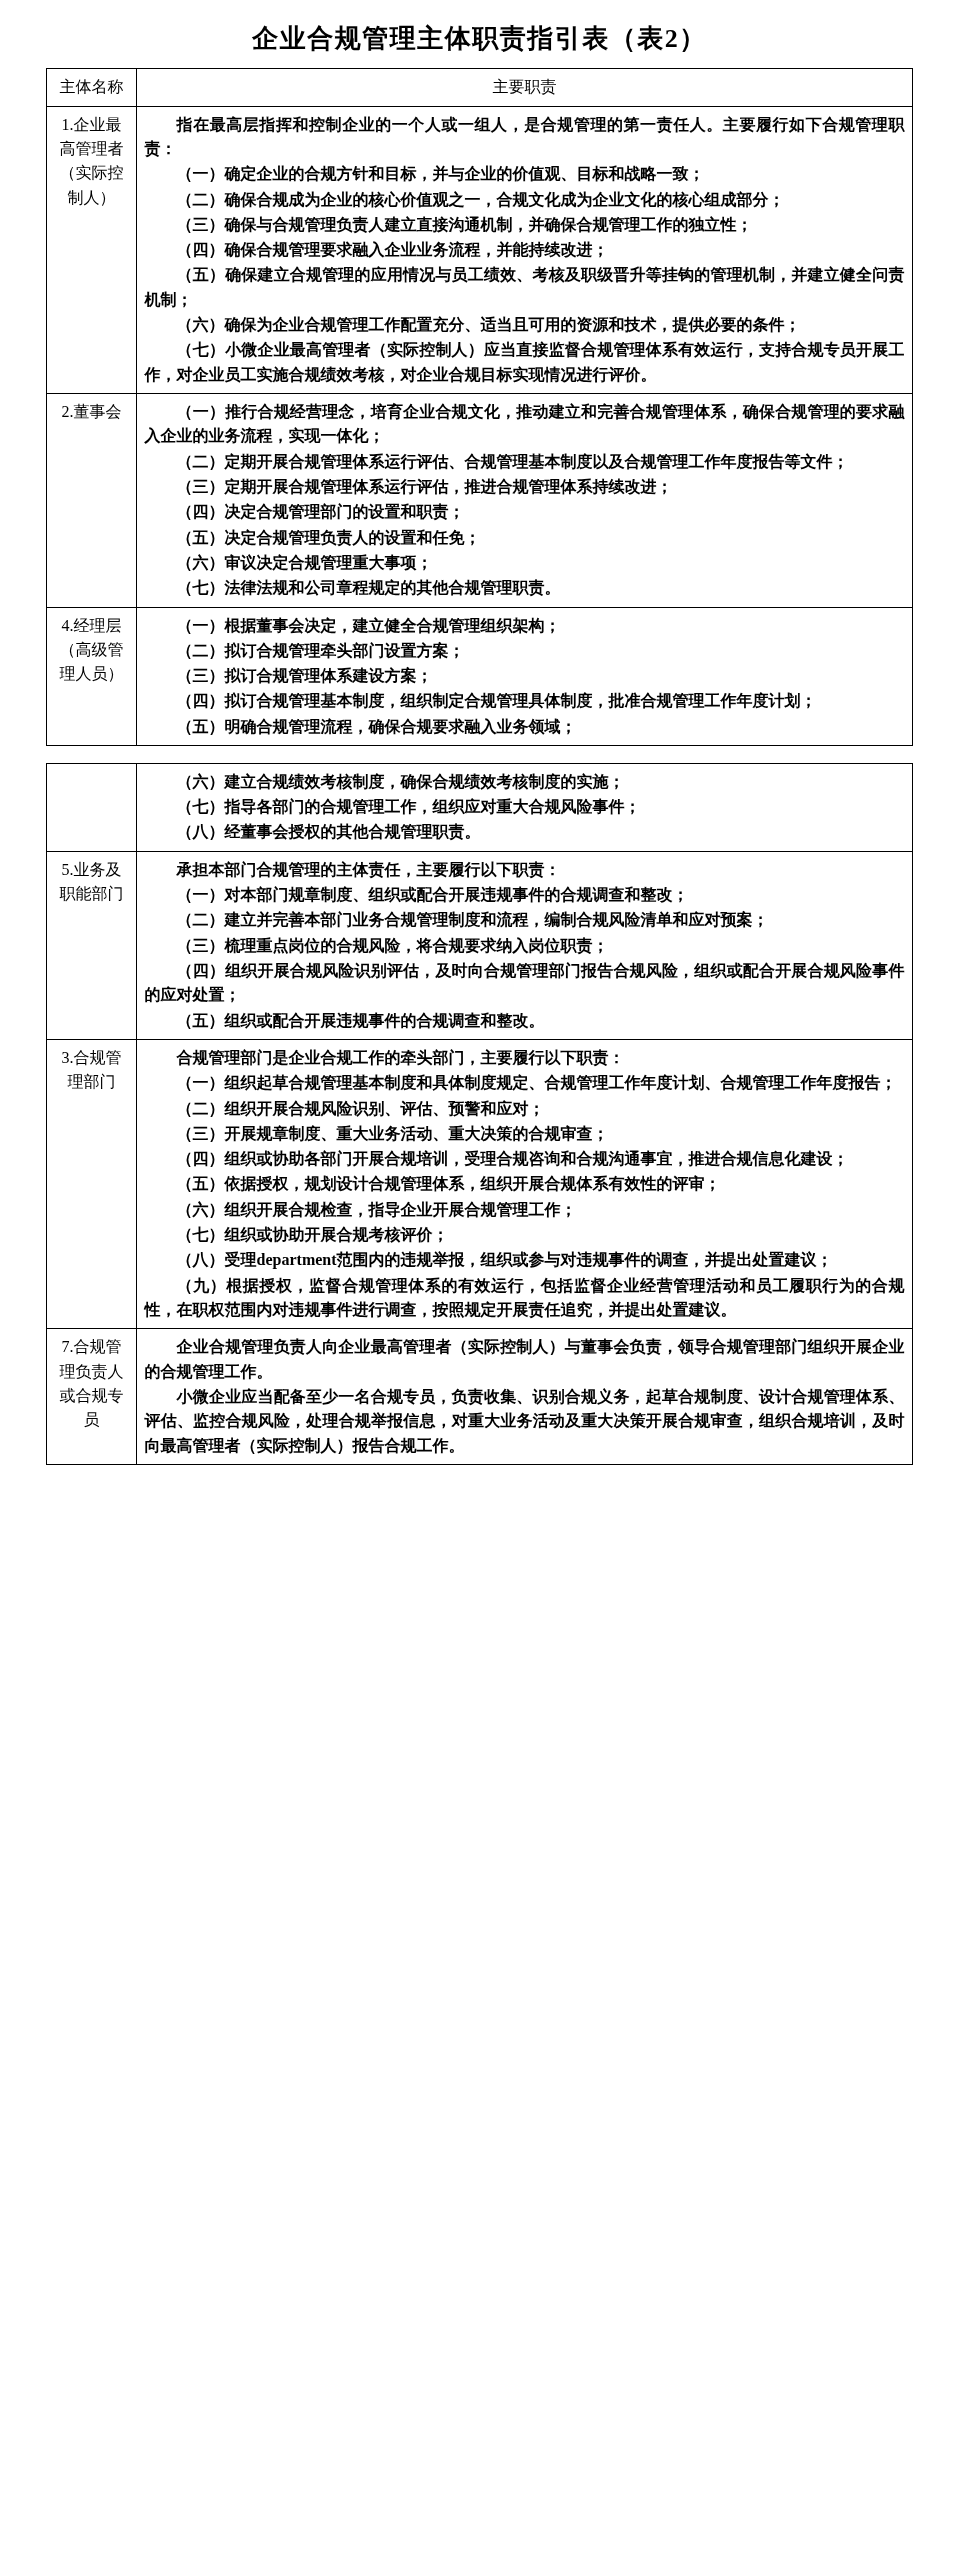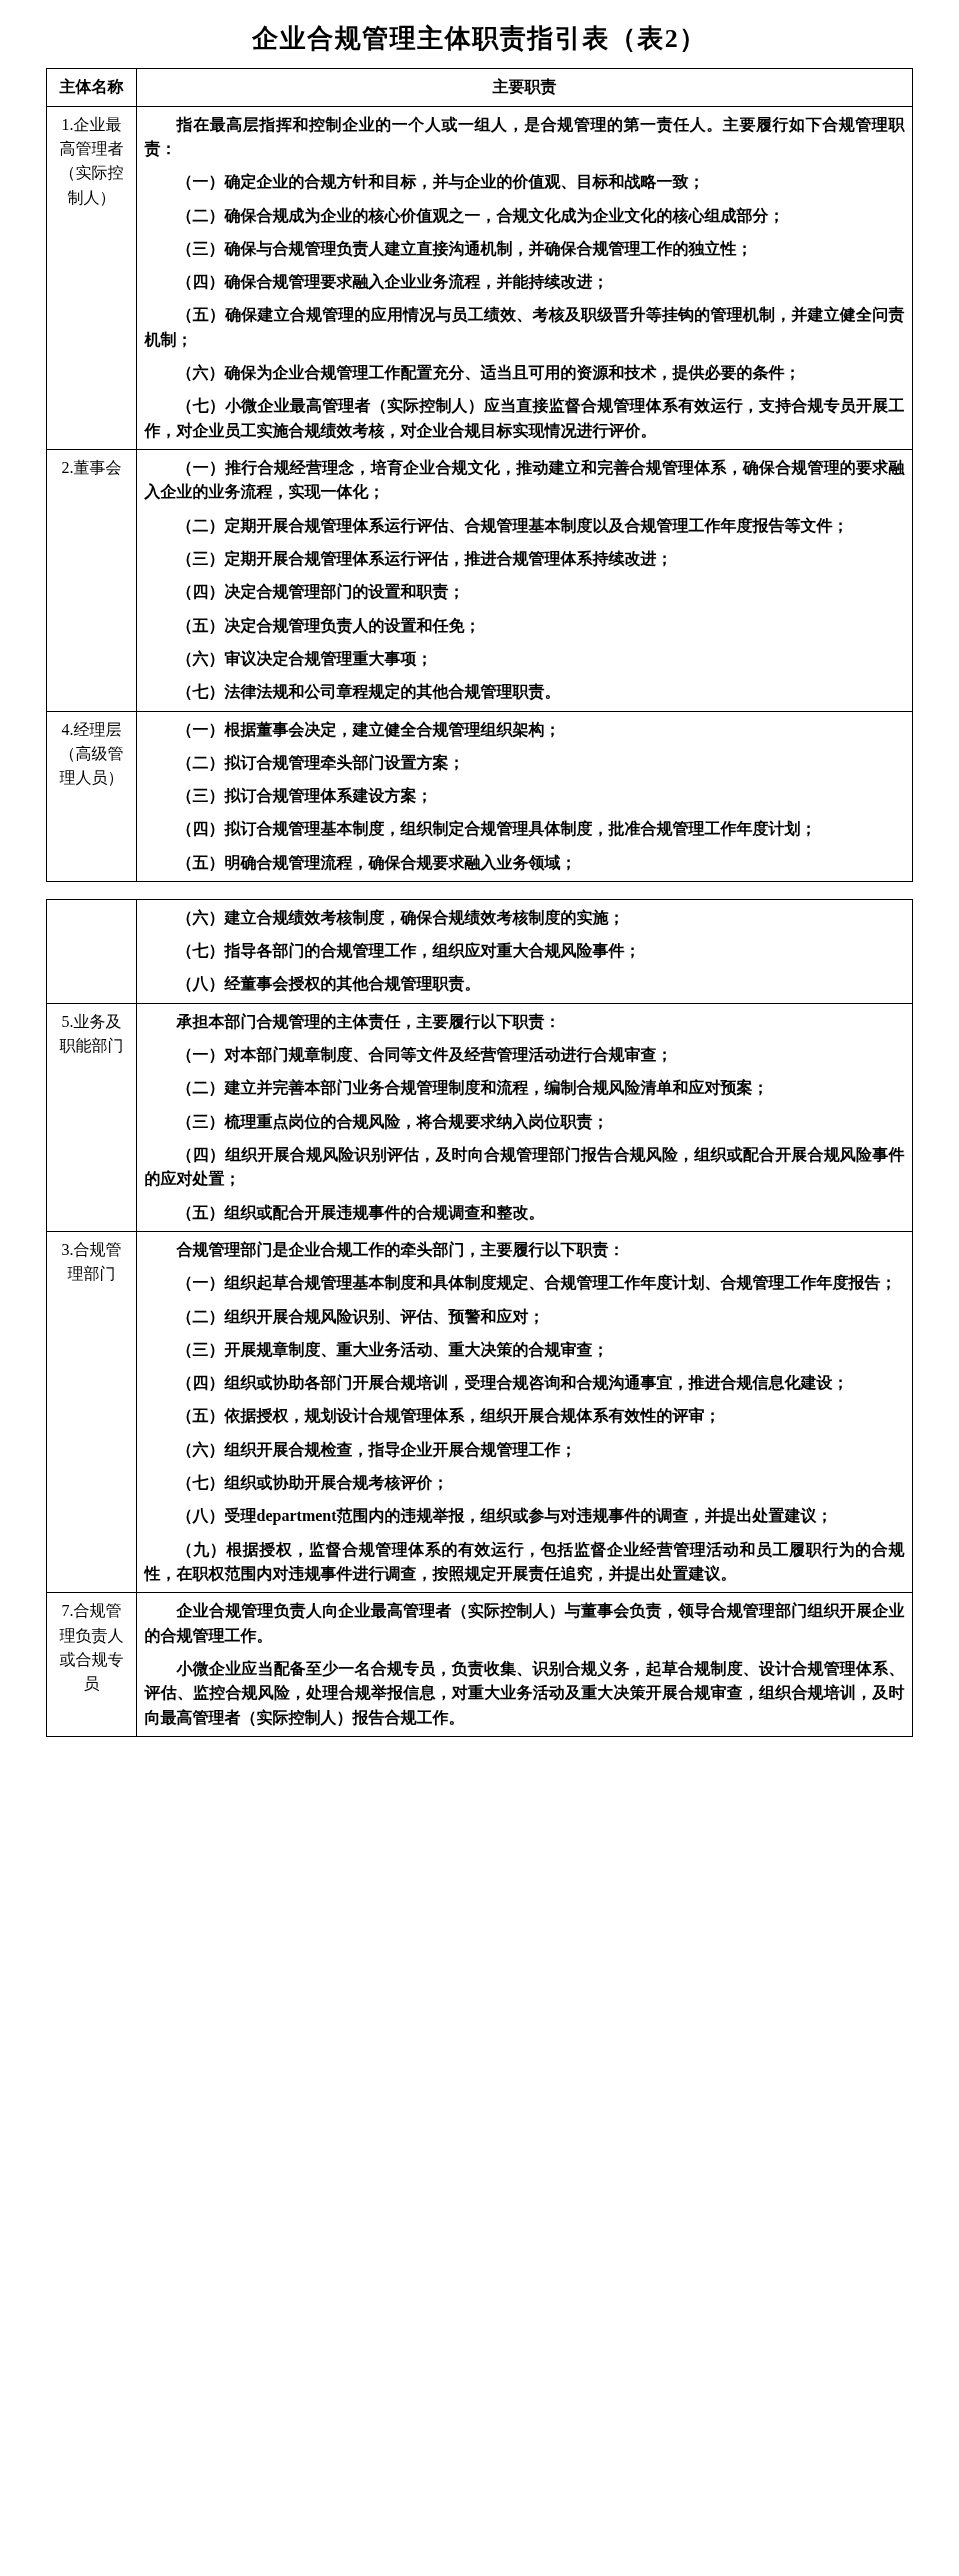--- a/index.html
+++ b/index.html
@@ -37,21 +37,21 @@
     padding: 6px 7.6px;
     font-size: 16px;
     line-height: 1.52;
   }
   col.c-name { width: 90px; }
   col.c-duty { width: auto; }
 
   th.head-name, th.head-duty {
     text-align: center;
     vertical-align: middle;
-    font-weight: bold;
+    font-weight: normal;
     font-size: 17.5px;
     padding: 7.6px 4.6px;
   }
   td.name-cell {
     text-align: center;
     vertical-align: middle;
     font-size: 16px;
     line-height: 1.6;
     padding: 6px 3px;
     word-break: break-all;
@@ -59,21 +59,21 @@
   td.duty-cell {
     text-align: justify;
     text-justify: inter-ideograph;
     font-weight: bold;
   }
   .p {
     margin: 0;
     padding: 0;
     text-indent: 2em;
   }
-  .p + .p { margin-top: 9px; }
+  .p + .p { margin-top: 1px; }
   .spacer {
     height: 16.7px;
   }
 </style>
 </head>
 <body>
 
 <div class="page">
 
   <div class="doc-title">企业合规管理主体职责指引表（表2）</div>
@@ -141,21 +141,21 @@
           <td class="duty-cell">
             <p class="p">（六）建立合规绩效考核制度，确保合规绩效考核制度的实施；</p>
             <p class="p">（七）指导各部门的合规管理工作，组织应对重大合规风险事件；</p>
             <p class="p">（八）经董事会授权的其他合规管理职责。</p>
           </td>
         </tr>
         <tr>
           <td class="name-cell">5.业务及职能部门</td>
           <td class="duty-cell">
             <p class="p">承担本部门合规管理的主体责任，主要履行以下职责：</p>
-            <p class="p">（一）对本部门规章制度、合同等文件及经营管理活动进行合规审查；</p>
+            <p class="p">（一）对本部门规章制度、组织或配合开展违规事件的合规调查和整改；</p>
             <p class="p">（二）建立并完善本部门业务合规管理制度和流程，编制合规风险清单和应对预案；</p>
             <p class="p">（三）梳理重点岗位的合规风险，将合规要求纳入岗位职责；</p>
             <p class="p">（四）组织开展合规风险识别评估，及时向合规管理部门报告合规风险，组织或配合开展合规风险事件的应对处置；</p>
             <p class="p">（五）组织或配合开展违规事件的合规调查和整改。</p>
           </td>
         </tr>
         <tr>
           <td class="name-cell">3.合规管理部门</td>
           <td class="duty-cell">
             <p class="p">合规管理部门是企业合规工作的牵头部门，主要履行以下职责：</p>

